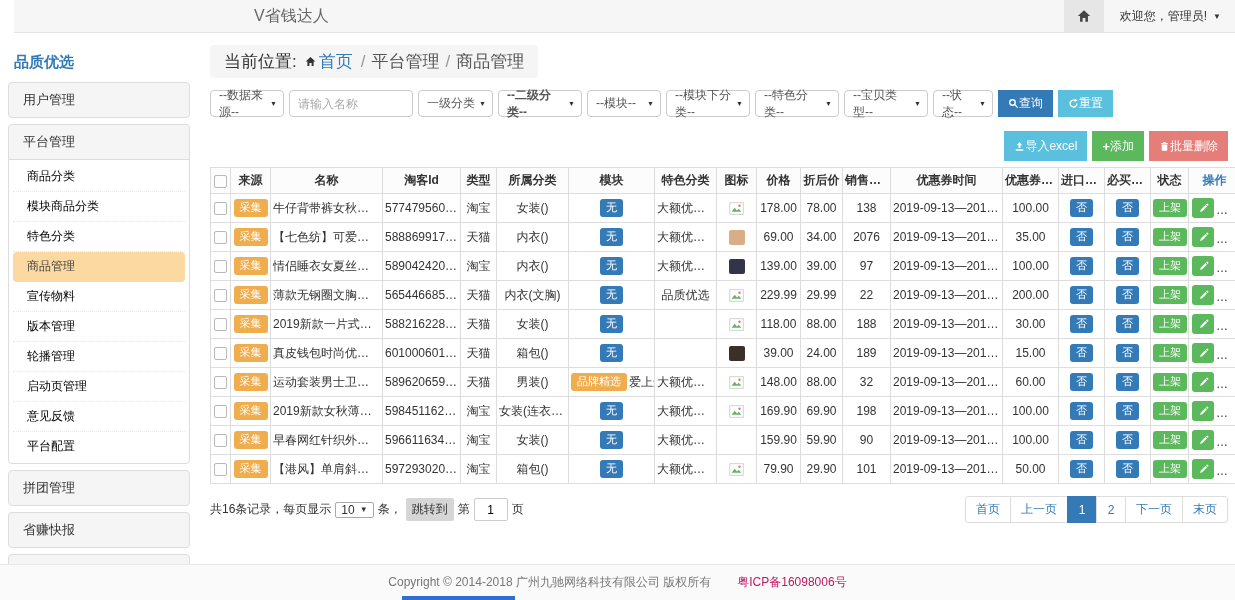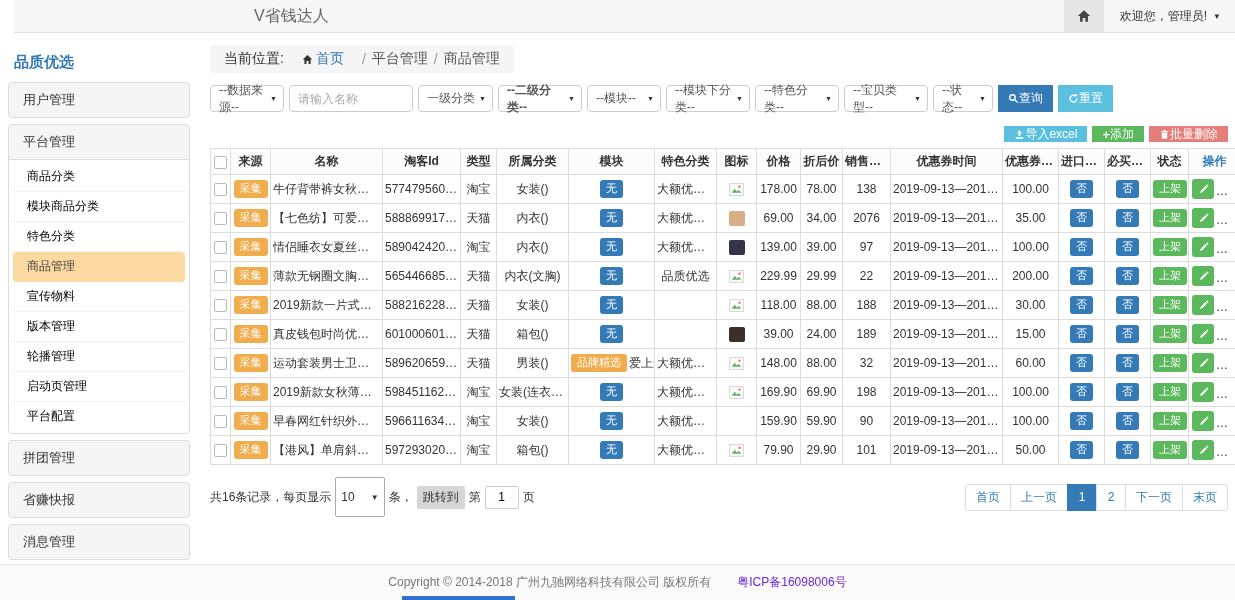--- a/index.html
+++ b/index.html
@@ -23,42 +23,42 @@
   
   .menu-title { color:#337ab7; font-size:15px; font-weight:bold; padding:8px 6px 10px 6px; }
   .accordion { background:#f5f5f5; border:1px solid #ddd; border-radius:4px; margin-bottom:6px; }
   .acc-header { padding:8px 14px; font-size:13px; color:#333; cursor:pointer; }
   .submenu { background:#fff; border-top:1px solid #ddd; border-radius:0 0 4px 4px; padding:2px 4px; }
   .submenu-item { padding:6px 0 6px 14px; font-size:12px; color:#000000; border-bottom:1px dotted #e8e8e8; cursor:pointer; }
   .submenu-item:last-child { border-bottom:none; }
   .submenu-item.active { background:#fcd9a0; border-radius:4px; color:#444; border-bottom-color:transparent; }
 
   
-  .breadcrumb { display:inline-flex; align-items:flex-end; gap:18px; background:#f5f5f5; border-radius:4px; padding:5px 14px; font-size:14px; color:#333; }
+  .breadcrumb { display:inline-flex; align-items:flex-end; gap:8px; background:#f5f5f5; border-radius:4px; padding:5px 14px; font-size:17px; color:#333; }
   .breadcrumb .home-link { color:#337ab7; display:inline-flex; align-items:center; gap:3px; }
   .breadcrumb .home-link svg { width:11px; height:11px; fill:#333; }
   .crumb-sep { color:#999; }
   .crumb-item { color:#555; }
 
   
   .filter-row { display:flex; align-items:center; gap:5px; margin-top:12px; flex-wrap:nowrap; }
   .sel { height:27px; border:1px solid #ccc; border-radius:4px; background:#fff; display:flex; align-items:center; justify-content:space-between; padding:0 6px 0 8px; font-size:12px; color:#555; cursor:pointer; }
   .sel .caret { color:#333; font-size:7px; margin-left:4px; }
   .txt-input { height:27px; border:1px solid #ccc; border-radius:4px; padding:11px 8px; font-size:12px; color:#333; width:124px; font-family:inherit; }
   .txt-input::placeholder { color:#aaa; }
   .btn { height:27px; border:none; border-radius:0; color:#fff; font-size:12px; display:inline-flex; align-items:center; gap:0; padding:0 10px; cursor:pointer; font-family:inherit; }
   .btn svg { width:11px; height:11px; }
   .btn-primary { background:#337ab7; }
   .btn-info { background:#5bc0de; }
   .btn-success { background:#5cb85c; }
   .btn-danger-light { background:#e57e79; }
 
   
   .action-row { display:flex; justify-content:flex-end; gap:5px; margin:14px 0 6px 0; }
-  .action-row .btn { height:16px; font-size:12px; }
+  .action-row .btn { height:30px; font-size:12px; }
 
   
   table.grid { width:100%; border-collapse:collapse; table-layout:fixed; font-size:12px; }
   .grid th, .grid td { border:1px solid #ddd; text-align:center; padding:4px 2px; height:26px; overflow:hidden; white-space:nowrap; text-overflow:ellipsis; vertical-align:middle; }
   .grid th { font-weight:bold; color:#333; background:#fcfcfc; }
   .grid th.op-col { color:#337ab7; }
   .badge { display:inline-block; padding:2px 6px; border-radius:3px; color:#fff; font-size:11px; line-height:1.2; }
   .badge-orange { background:#f0ad4e; }
   .badge-blue { background:#337ab7; }
   .badge-green { background:#5cb85c; }
@@ -67,32 +67,32 @@
   .thumb { display:inline-block; width:16px; height:15px; border-radius:2px; vertical-align:middle; }
   .op-btn { display:inline-flex; width:22px; height:20px; border:none; border-radius:3px; align-items:center; justify-content:center; cursor:pointer; margin:0 1px; }
   .op-btn svg { width:11px; height:11px; }
   .op-edit { background:#5cb85c; }
   .op-del { background:#d9534f; }
   .module-cell-flex { display:inline-flex; align-items:center; gap:2px; max-width:100%; }
 
   
   .pager-row { display:flex; align-items:center; justify-content:space-between; margin-top:12px; font-size:12px; color:#333; }
   .pager-left { display:flex; align-items:center; gap:4px; }
-  .mini-sel { height:40px; border:1px solid #aaa; border-radius:2px; background:#fff; display:inline-flex; align-items:center; gap:16px; padding:0 5px; font-size:12px; cursor:pointer; }
+  .mini-sel { height:16px; border:1px solid #aaa; border-radius:2px; background:#fff; display:inline-flex; align-items:center; gap:5px; padding:0 5px; font-size:12px; cursor:pointer; }
   .jump-btn { background:#d6d6d6; color:#333; border:none; border-radius:2px; padding:3px 6px; font-size:12px; cursor:pointer; font-family:inherit; }
   .jump-input { width:34px; height:23px; border:1px solid #ccc; border-radius:2px; text-align:center; font-size:12px; font-family:inherit; }
   .pager-right { display:inline-flex; }
   .page-btn { min-width:30px; height:27px; padding:0 10px; border:1px solid #ddd; background:#fff; color:#337ab7; font-size:12px; display:inline-flex; align-items:center; justify-content:center; cursor:pointer; margin-left:-1px; font-family:inherit; }
   .page-btn:first-child { border-radius:3px 0 0 3px; margin-left:0; }
   .page-btn:last-child { border-radius:0 3px 3px 0; }
   .page-btn.active { background:#337ab7; border-color:#337ab7; color:#fff; }
 
   
   .footer { position:absolute; left:0; bottom:0; width:100%; height:36px; background:#fafafa; border-top:1px solid #e7e7e7; display:flex; align-items:center; justify-content:center; font-size:12px; color:#777; z-index:5;gap:24px; }
-  .footer a { color:#6d28d9; text-decoration:none; margin-left:2px; }
+  .footer a { color:#be185d; text-decoration:none; margin-left:2px; }
   .bottom-accent { position:absolute; left:402px; bottom:0; width:113px; height:4px; background:#2e6fd0; z-index:6; }
 </style>
 </head>
 <body>
 
 <div class="topbar">
   <div class="brand">V省钱达人</div>
   <div class="topbar-right">
     <div class="home-box">
       <svg viewBox="0 0 16 16">
@@ -117,20 +117,21 @@
           <div class="acc-header">平台管理</div>
           <div class="submenu">
             <div class="submenu-item">商品分类</div>
             <div class="submenu-item">模块商品分类</div>
             <div class="submenu-item">特色分类</div>
             <div class="submenu-item active">商品管理</div>
             <div class="submenu-item">宣传物料</div>
             <div class="submenu-item">版本管理</div>
             <div class="submenu-item">轮播管理</div>
             <div class="submenu-item">启动页管理</div>
+            <div class="submenu-item">意见反馈</div>
             <div class="submenu-item">平台配置</div>
           </div>
         </div>
         <div class="accordion">
           <div class="acc-header">拼团管理</div>
         </div>
         <div class="accordion">
           <div class="acc-header">省赚快报</div>
         </div>
         <div class="accordion">

